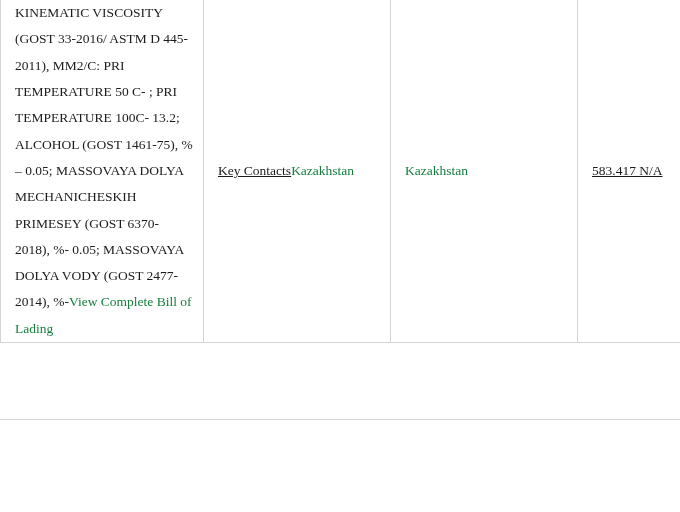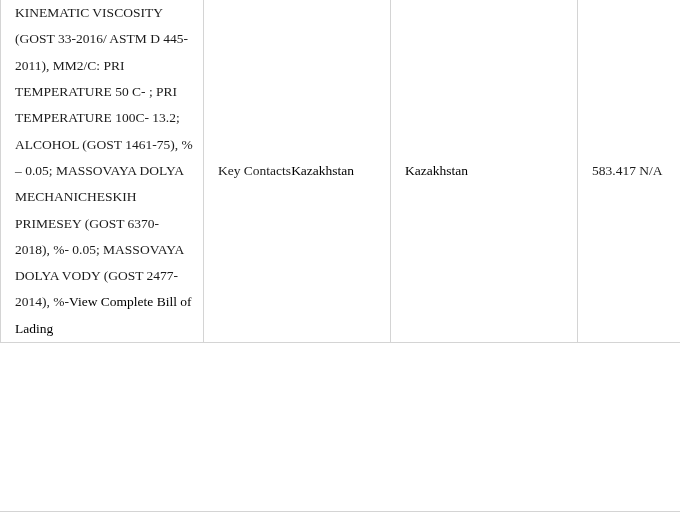--- a/index.html
+++ b/index.html
@@ -10,21 +10,21 @@
   body {
     width: 680px;
     height: 512px;
     font-family: "Liberation Serif", serif;
     color: #1a1a1a;
     overflow: hidden;
   }
   .table-wrap {
     position: relative;
     width: 680px;
-    height: 512px;
+    height: 420px;
     box-sizing: border-box;
   }
   table.data-table {
     border-collapse: collapse;
     width: 680px;
     table-layout: fixed;
   }
   table.data-table td {
     vertical-align: middle;
     padding: 0 10px 0 14px;
@@ -47,29 +47,30 @@
     width: 162px;
   }
   td.col-country {
     width: 162px;
   }
   td.col-value {
     width: 178px;
     border-right: none;
   }
   .link {
-    color: #000000;
+    color: #15803d;
     text-decoration: none;
     cursor: pointer;
   }
   .desc-text {
     display: inline;
   }
   .cell-text {
     display: inline;
+    text-decoration: underline;
   }
   .bottom-rule {
     position: absolute;
     left: 0;
     bottom: 0;
     width: 680px;
     height: 1px;
     background: #d4d4d4;
   }
 </style>

